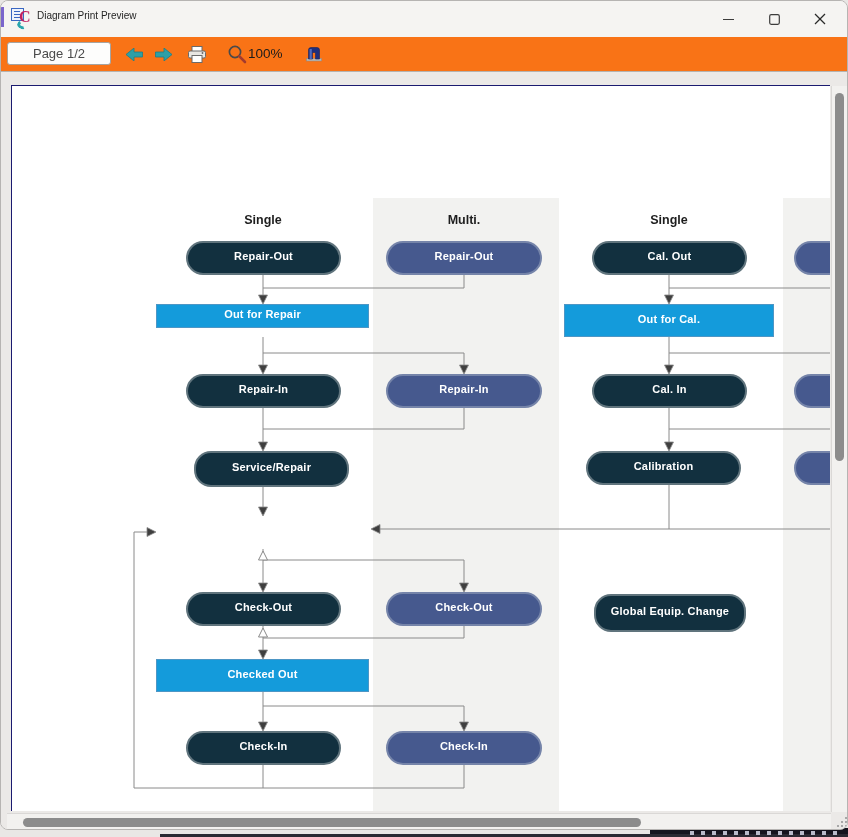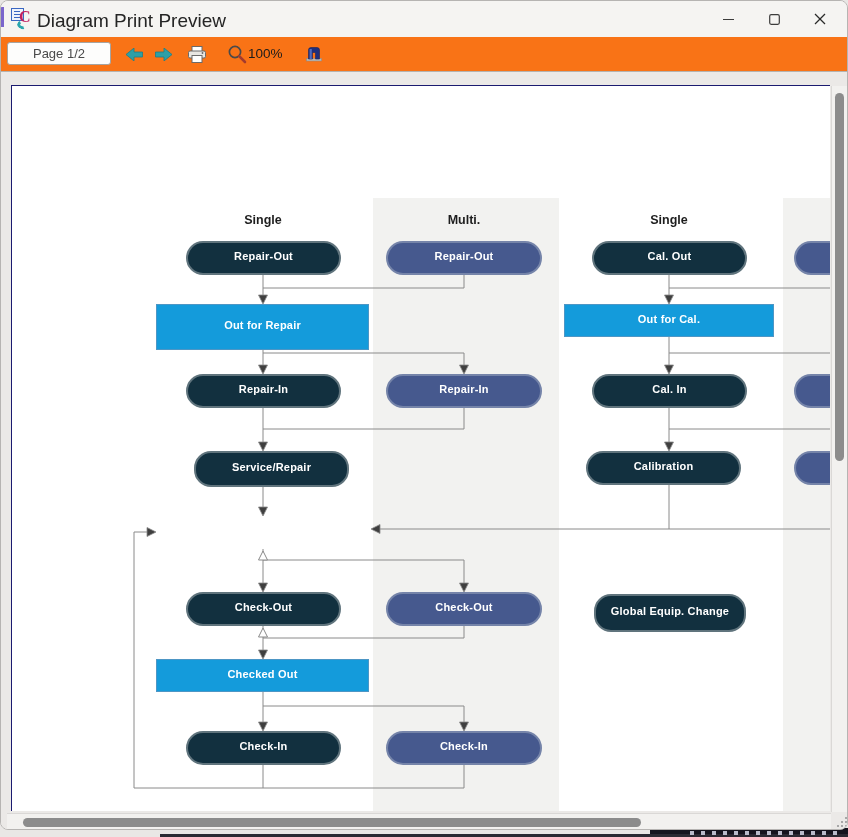--- a/index.html
+++ b/index.html
@@ -22,21 +22,21 @@
   .purple-sliver{position:absolute;left:0;top:6px;width:3px;height:20px;background:#7a65cc;}
   .app-icon{position:absolute;left:8px;top:6px;width:26px;height:24px;}
   .app-icon .sq{position:absolute;left:2px;top:1px;width:13px;height:13px;box-sizing:border-box;
     border:1.5px solid #3a67c2;background:#eef3fb;}
   .app-icon .sq::before{content:"";position:absolute;left:2px;top:2px;width:6px;height:1px;
     background:#3a67c2;box-shadow:0 3px 0 #3a67c2,0 6px 0 #3a67c2;}
   .app-icon .c{position:absolute;left:10px;top:1px;font:bold 16px "Liberation Serif",serif;color:#c21f5f;}
   .app-icon .t{position:absolute;left:8px;top:14px;width:10px;height:8px;box-sizing:border-box;
     border:3px solid #2aa5ad;border-right-color:transparent;border-top-color:transparent;
     border-radius:50%;transform:rotate(25deg);}
-  .title{position:absolute;left:36px;top:9px;font-size:19px;color:#252525;white-space:nowrap;}
+  .title{position:absolute;left:36px;top:9px;font-size:10px;color:#252525;white-space:nowrap;}
   .win-controls{position:absolute;right:4px;top:0;height:36px;display:flex;}
   .win-btn{width:46px;height:36px;display:flex;align-items:center;justify-content:center;}
   
   .toolbar{position:absolute;left:0;top:36px;width:100%;height:35px;background:#f97316;
     border-bottom:1px solid #b5b3b0;box-sizing:border-box;}
   .page-box{position:absolute;left:6px;top:5px;width:104px;height:23px;box-sizing:border-box;
     border:1px solid #a6a4a1;border-radius:3px;background:#fdfdfc;color:#4a4a4a;font-size:13px;
     display:flex;align-items:center;justify-content:center;}
   .tb-btn{position:absolute;top:4px;width:26px;height:26px;display:flex;align-items:center;justify-content:center;}
   .zoom-text{position:absolute;left:247px;top:9px;font-size:13.5px;color:#1c1c1c;}
@@ -193,21 +193,21 @@
           <polygon points="262,550 257.5,559 266.5,559" class="hollow"></polygon>
           <polygon points="262,627 257.5,636 266.5,636" class="hollow"></polygon>
           <polygon points="262,658 257.5,649 266.5,649" class="solid"></polygon>
           <polygon points="262,730 257.5,721 266.5,721" class="solid"></polygon>
           <polygon points="463,730 458.5,721 467.5,721" class="solid"></polygon>
         </svg>
         <div class="node pill-dark" style="left: 185px; top: 240px; width: 155px; height: 34px;">Repair-Out</div>
         <div class="node pill-blue" style="left: 385px; top: 240px; width: 156px; height: 34px;">Repair-Out</div>
         <div class="node pill-dark" style="left: 591px; top: 240px; width: 155px; height: 34px;">Cal. Out</div>
         <div class="node pill-blue" style="left: 793px; top: 240px; width: 120px; height: 34px;"></div>
-        <div class="node rect-blue" style="left: 155px; top: 303px; width: 213px; height: 46px;">Out for Repair</div>
+        <div class="node rect-blue" style="left: 155px; top: 303px; width: 213px; height: 24px;">Out for Repair</div>
         <div class="node rect-blue" style="left: 563px; top: 303px; width: 210px; height: 33px;">Out for Cal.</div>
         <div class="node pill-dark" style="left: 185px; top: 373px; width: 155px; height: 34px;">Repair-In</div>
         <div class="node pill-blue" style="left: 385px; top: 373px; width: 156px; height: 34px;">Repair-In</div>
         <div class="node pill-dark" style="left: 591px; top: 373px; width: 155px; height: 34px;">Cal. In</div>
         <div class="node pill-blue" style="left: 793px; top: 373px; width: 120px; height: 34px;"></div>
         <div class="node pill-dark" style="left: 193px; top: 450px; width: 155px; height: 36px;">Service/Repair</div>
         <div class="node pill-dark" style="left: 585px; top: 450px; width: 155px; height: 34px;">Calibration</div>
         <div class="node pill-blue" style="left: 793px; top: 450px; width: 120px; height: 34px;"></div>
         <div class="node pill-dark" style="left: 185px; top: 591px; width: 155px; height: 34px;">Check-Out</div>
         <div class="node pill-blue" style="left: 385px; top: 591px; width: 156px; height: 34px;">Check-Out</div>

